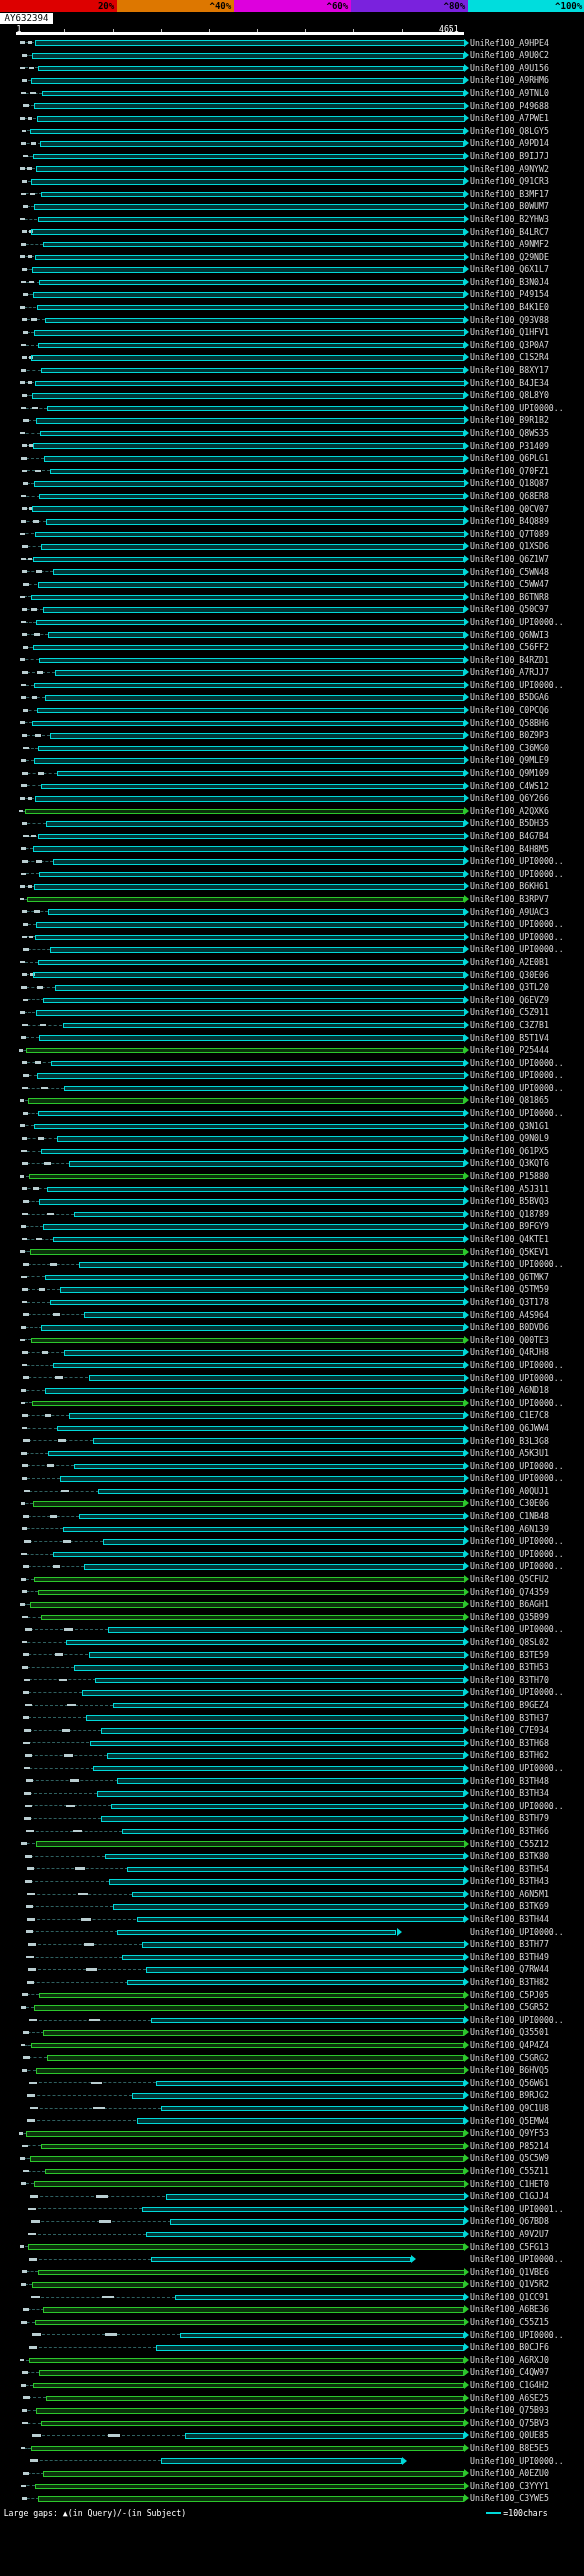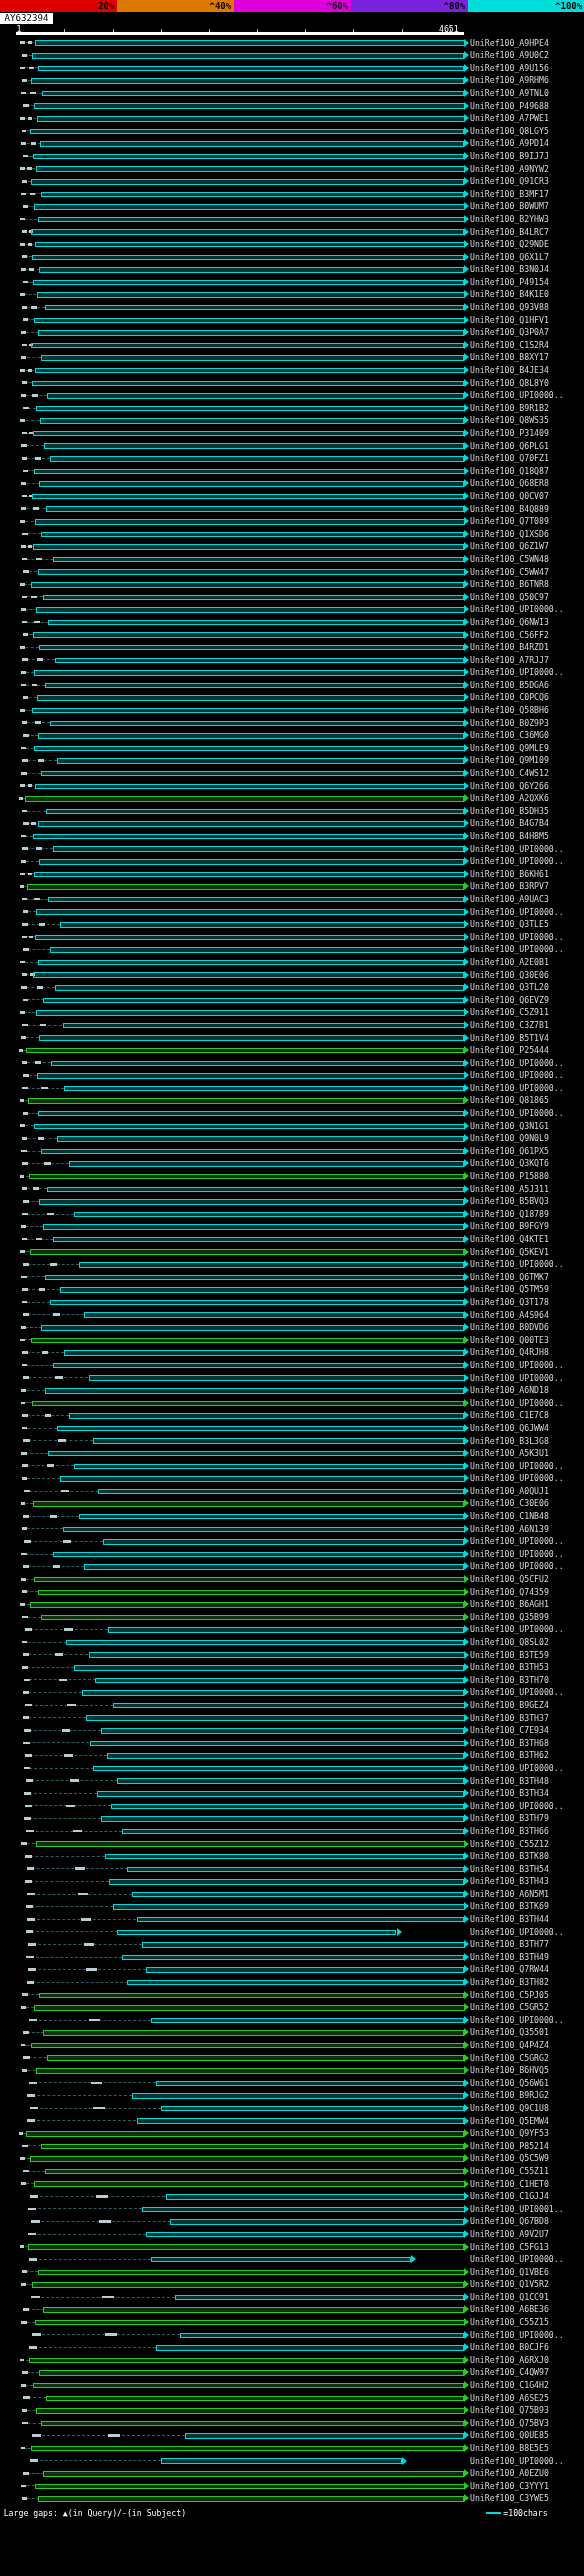--- a/index.html
+++ b/index.html
@@ -203,20 +203,27 @@
     </div>
     <div class="row">
       <div class="conn" style="left: 22px; width: 8.7px;"></div>
       <div class="frag" style="left: 22px; width: 5.3px; background: rgb(185, 205, 208);"></div>
       <div class="frag" style="left: 29px; width: 3.9px; background: rgb(185, 205, 208);"></div>
       <div class="bar" style="left: 31px; width: 433px; border-color: rgb(0, 217, 217); background: rgba(0, 217, 217, 0.25);"></div>
       <div class="arrowhead" style="left: 464px; border-left-color: rgb(0, 217, 217);"></div>
       <div class="hit-label">UniRef100_B4LRC7</div>
     </div>
     <div class="row">
+      <div class="conn" style="left: 21px; width: 22px;"></div>
+      <div class="frag" style="left: 21px; width: 5.3px; background: rgb(185, 205, 208);"></div>
+      <div class="bar" style="left: 43px; width: 421px; border-color: rgb(0, 217, 217); background: rgba(0, 217, 217, 0.25);"></div>
+      <div class="arrowhead" style="left: 464px; border-left-color: rgb(0, 217, 217);"></div>
+      <div class="hit-label">UniRef100_A9NMF2</div>
+    </div>
+    <div class="row">
       <div class="conn" style="left: 20px; width: 14.4px;"></div>
       <div class="frag" style="left: 20px; width: 4.8px; background: rgb(185, 205, 208);"></div>
       <div class="frag" style="left: 28px; width: 3.9px; background: rgb(185, 205, 208);"></div>
       <div class="bar" style="left: 35px; width: 430px; border-color: rgb(0, 217, 217); background: rgba(0, 217, 217, 0.25);"></div>
       <div class="arrowhead" style="left: 464px; border-left-color: rgb(0, 217, 217);"></div>
       <div class="hit-label">UniRef100_Q29NDE</div>
     </div>
     <div class="row">
       <div class="conn" style="left: 21.6px; width: 10px;"></div>
       <div class="frag" style="left: 21.6px; width: 5.3px; background: rgb(185, 205, 208);"></div>
@@ -602,28 +609,20 @@
       <div class="bar" style="left: 48px; width: 416px; border-color: rgb(0, 217, 217); background: rgba(0, 217, 217, 0.25);"></div>
       <div class="arrowhead" style="left: 464px; border-left-color: rgb(0, 217, 217);"></div>
       <div class="hit-label">UniRef100_A9UAC3</div>
     </div>
     <div class="row">
       <div class="conn" style="left: 22.6px; width: 13px;"></div>
       <div class="frag" style="left: 22.6px; width: 5.8px; background: rgb(185, 205, 208);"></div>
       <div class="bar" style="left: 36px; width: 429px; border-color: rgb(0, 217, 217); background: rgba(0, 217, 217, 0.25);"></div>
       <div class="arrowhead" style="left: 464px; border-left-color: rgb(0, 217, 217);"></div>
       <div class="hit-label">UniRef100_UPI0000..</div>
-    </div>
-    <div class="row">
-      <div class="conn" style="left: 22px; width: 38px;"></div>
-      <div class="frag" style="left: 22px; width: 5.8px; background: rgb(185, 205, 208);"></div>
-      <div class="frag" style="left: 39px; width: 5.8px; background: rgb(185, 205, 208);"></div>
-      <div class="bar" style="left: 60px; width: 405px; border-color: rgb(0, 217, 217); background: rgba(0, 217, 217, 0.25);"></div>
-      <div class="arrowhead" style="left: 464px; border-left-color: rgb(0, 217, 217);"></div>
-      <div class="hit-label">UniRef100_Q3TLE5</div>
     </div>
     <div class="row">
       <div class="conn" style="left: 21.6px; width: 13px;"></div>
       <div class="frag" style="left: 21.6px; width: 5.3px; background: rgb(185, 205, 208);"></div>
       <div class="frag" style="left: 29px; width: 4.3px; background: rgb(185, 205, 208);"></div>
       <div class="bar" style="left: 35px; width: 430px; border-color: rgb(0, 217, 217); background: rgba(0, 217, 217, 0.25);"></div>
       <div class="arrowhead" style="left: 464px; border-left-color: rgb(0, 217, 217);"></div>
       <div class="hit-label">UniRef100_UPI0000..</div>
     </div>
     <div class="row">

